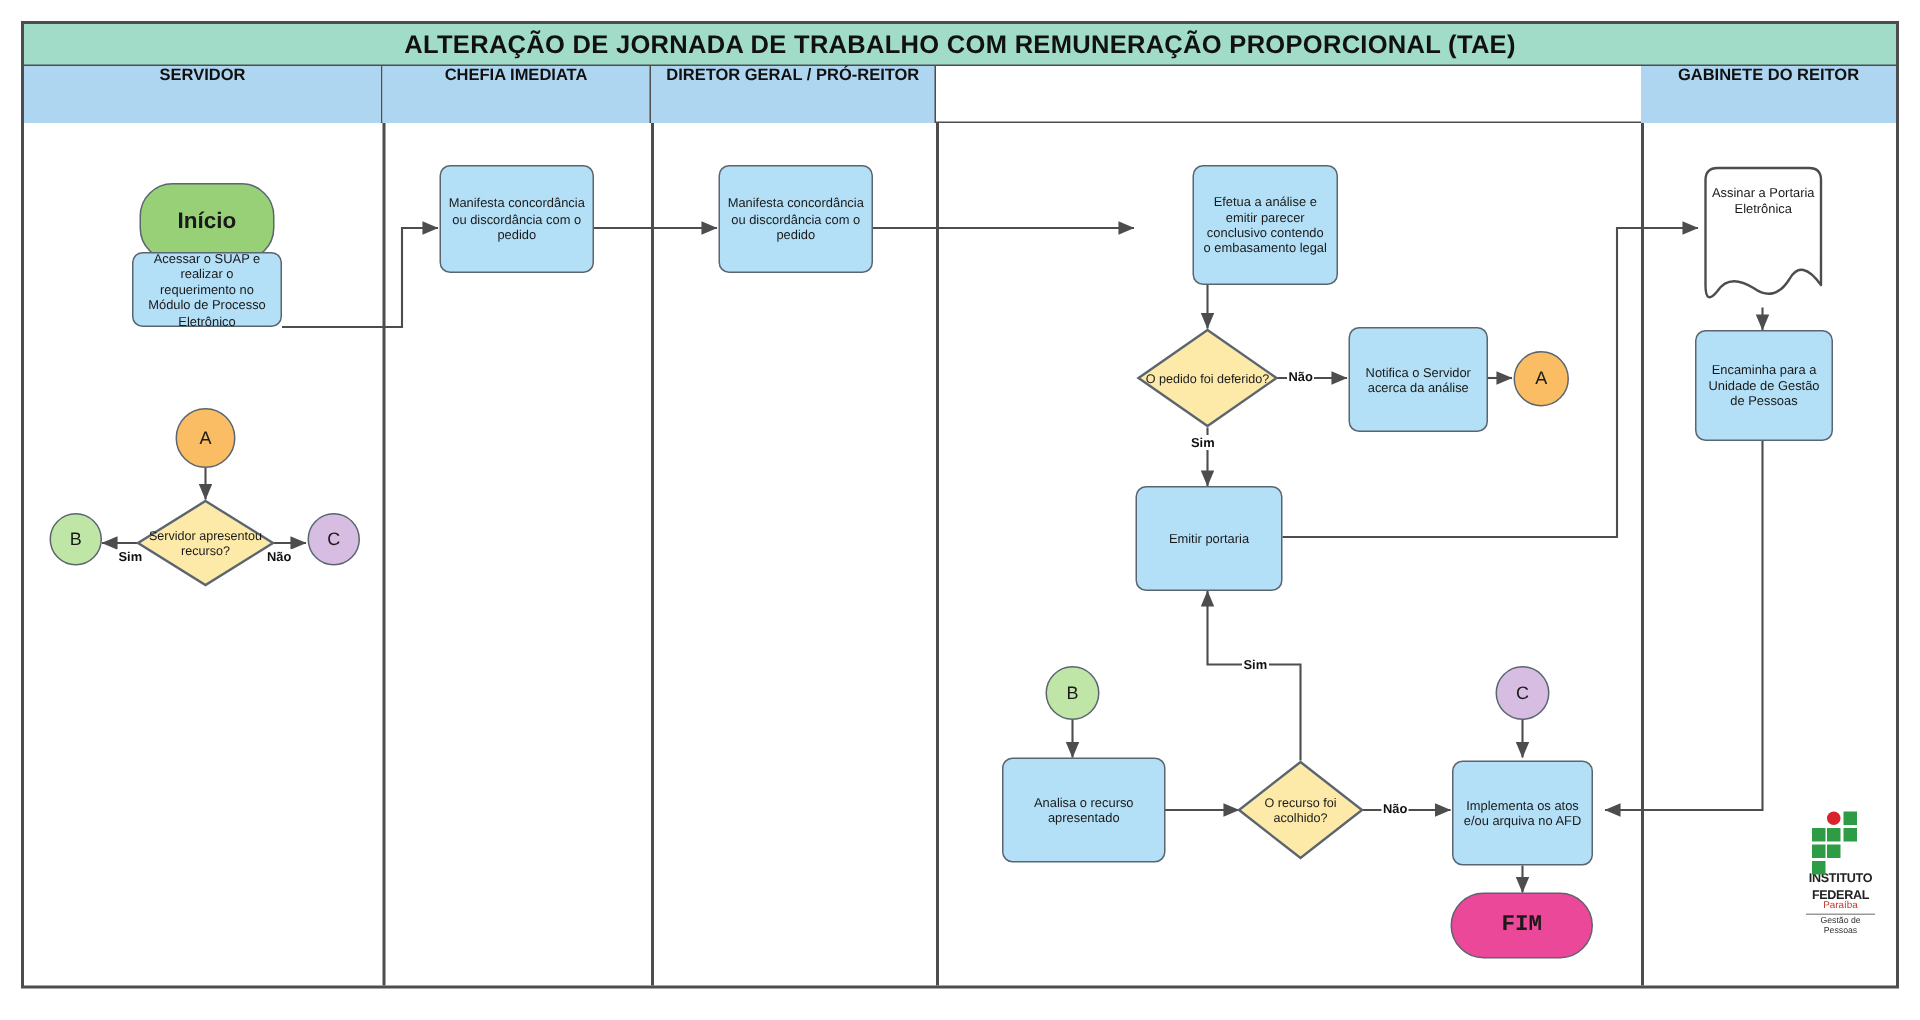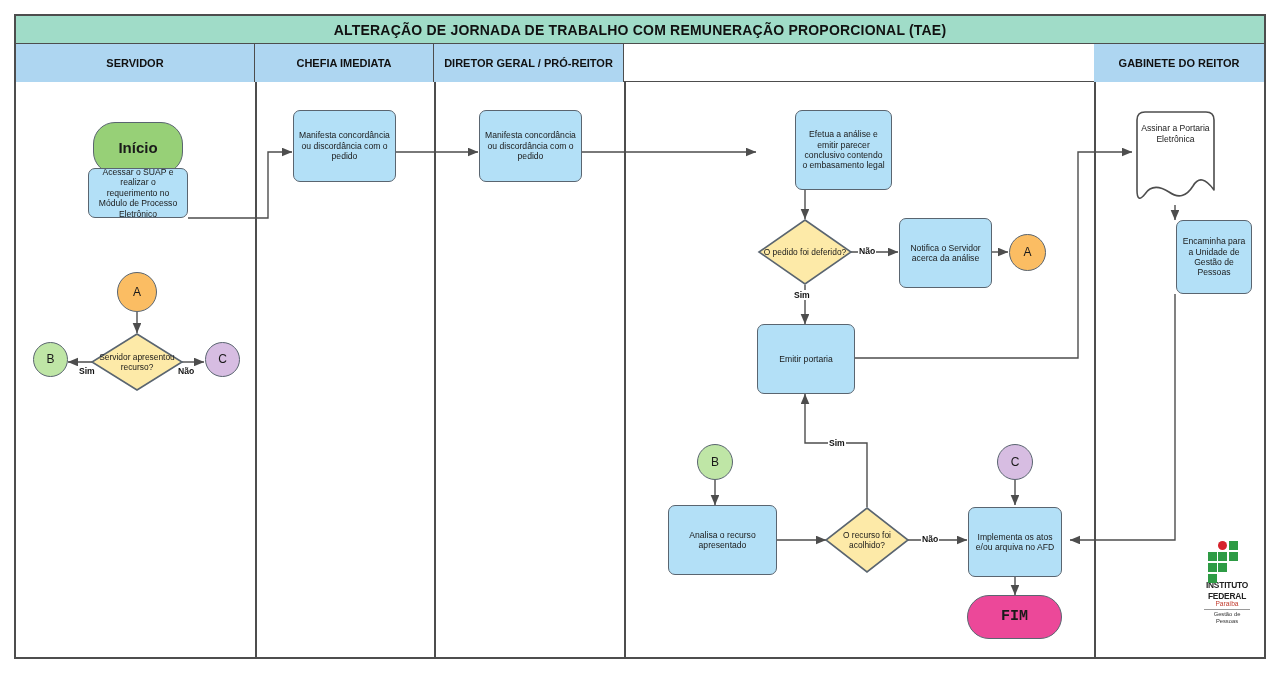--- a/index.html
+++ b/index.html
@@ -13,29 +13,29 @@
   .lane-frame{
     position:absolute;left:14px;top:14px;width:1252px;height:645px;
     border:2px solid #4d4d4d;box-sizing:border-box;background:#fff;
   }
   .title-bar{
     position:absolute;left:16px;top:16px;width:1248px;height:28px;
     background:#a0dcc8;border-bottom:1.5px solid #4d4d4d;
     box-sizing:border-box;display:flex;align-items:center;justify-content:center;
   }
   .title-bar span{
-    font-size:14px;font-weight:bold;color:#111;letter-spacing:.2px;
+    font-size:17px;font-weight:bold;color:#111;letter-spacing:.2px;
   }
   .lane-head-row{
     position:absolute;left:16px;top:44px;width:1248px;height:38px;
     box-sizing:border-box;border-bottom:1.5px solid #4d4d4d;
   }
   .lane-head{
     position:absolute;top:0;height:38px;background:#aed6f1;
-    box-sizing:border-box;display:flex;align-items:center;justify-content:center;
+    box-sizing:border-box;display:flex;align-items:flex-start;justify-content:center;
     border-right:1.5px solid #4d4d4d;
   }
   .lane-head:last-child{border-right:none;}
   .lane-head span{font-size:11px;font-weight:bold;color:#111;text-align:center;}
   .lane-div{
     position:absolute;top:82px;width:1.5px;height:575px;background:#4d4d4d;
   }
 
   
   .node{
@@ -236,21 +236,21 @@
 
   <div class="doc-wrap" style="left:1133px;top:110px;width:85px;height:96px;">
     <svg width="85" height="96" viewBox="0 0 85 96">
       <path d="M4,10 Q4,2 12,2 L73,2 Q81,2 81,10 L81,80
                Q68,62 60,76 Q50,92 36,82 Q20,72 12,84
                Q4,94 4,80 Z" fill="#ffffff" stroke="#4d4d4d" stroke-width="1.6" stroke-linejoin="round"></path>
     </svg>
     <div class="doc-txt">Assinar a Portaria Eletrônica</div>
   </div>
 
-  <div class="node proc" style="left:1130px;top:220px;width:76px;height:74px;margin-left:46px;">Encaminha para a Unidade de Gestão de Pessoas</div>
+  <div class="node proc" style="left:1130px;top:220px;width:92px;height:74px;">Encaminha para a Unidade de Gestão de Pessoas</div>
 
   <div class="logo">
     <div class="grid">
       <div class="dot" style="left:10px;top:0px;"></div>
       <div class="sq" style="left:21px;top:0px;"></div>
       <div class="sq" style="left:0px;top:11px;"></div>
       <div class="sq" style="left:10px;top:11px;"></div>
       <div class="sq" style="left:21px;top:11px;"></div>
       <div class="sq" style="left:0px;top:22px;"></div>
       <div class="sq" style="left:10px;top:22px;"></div>

